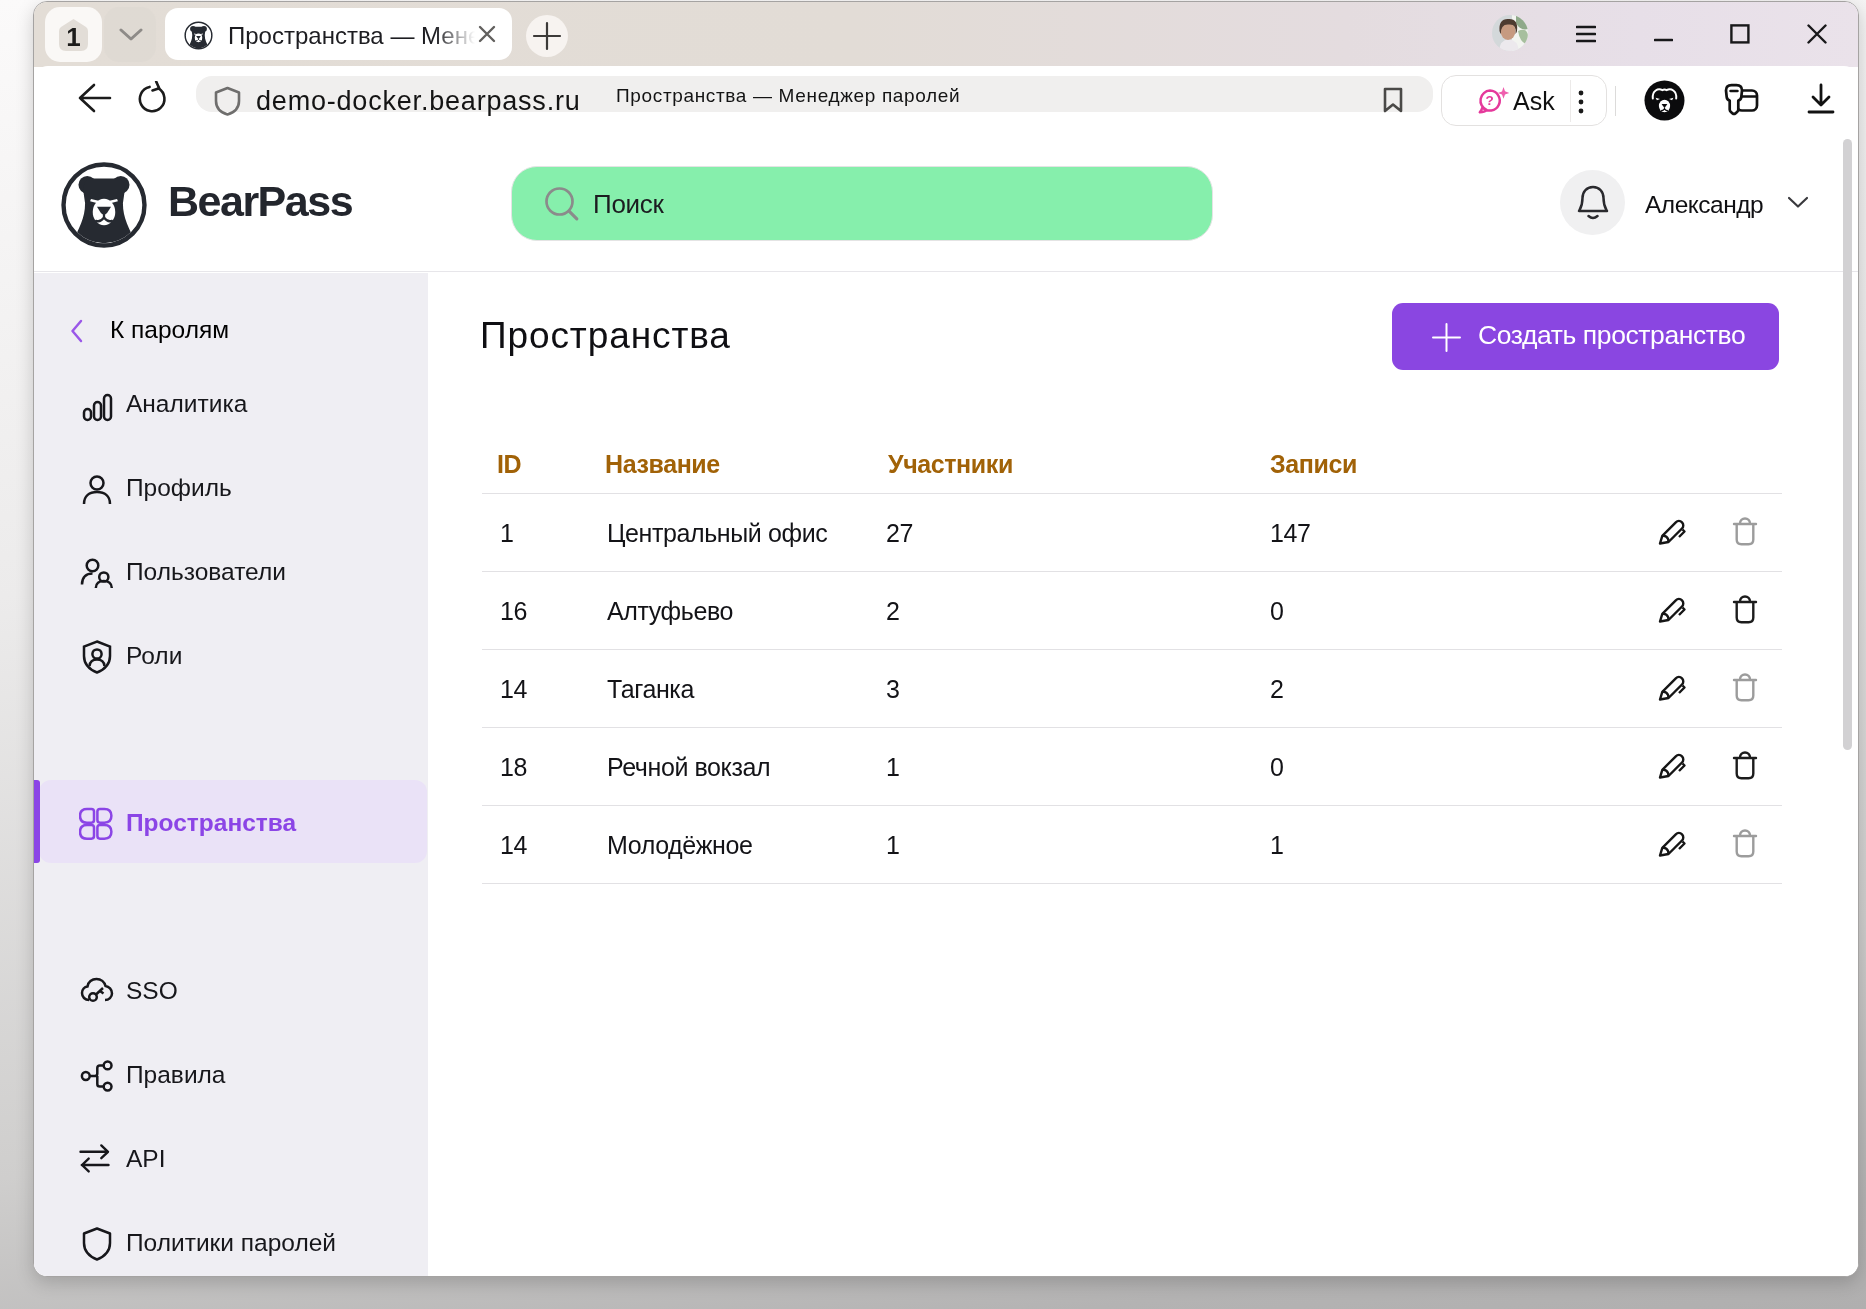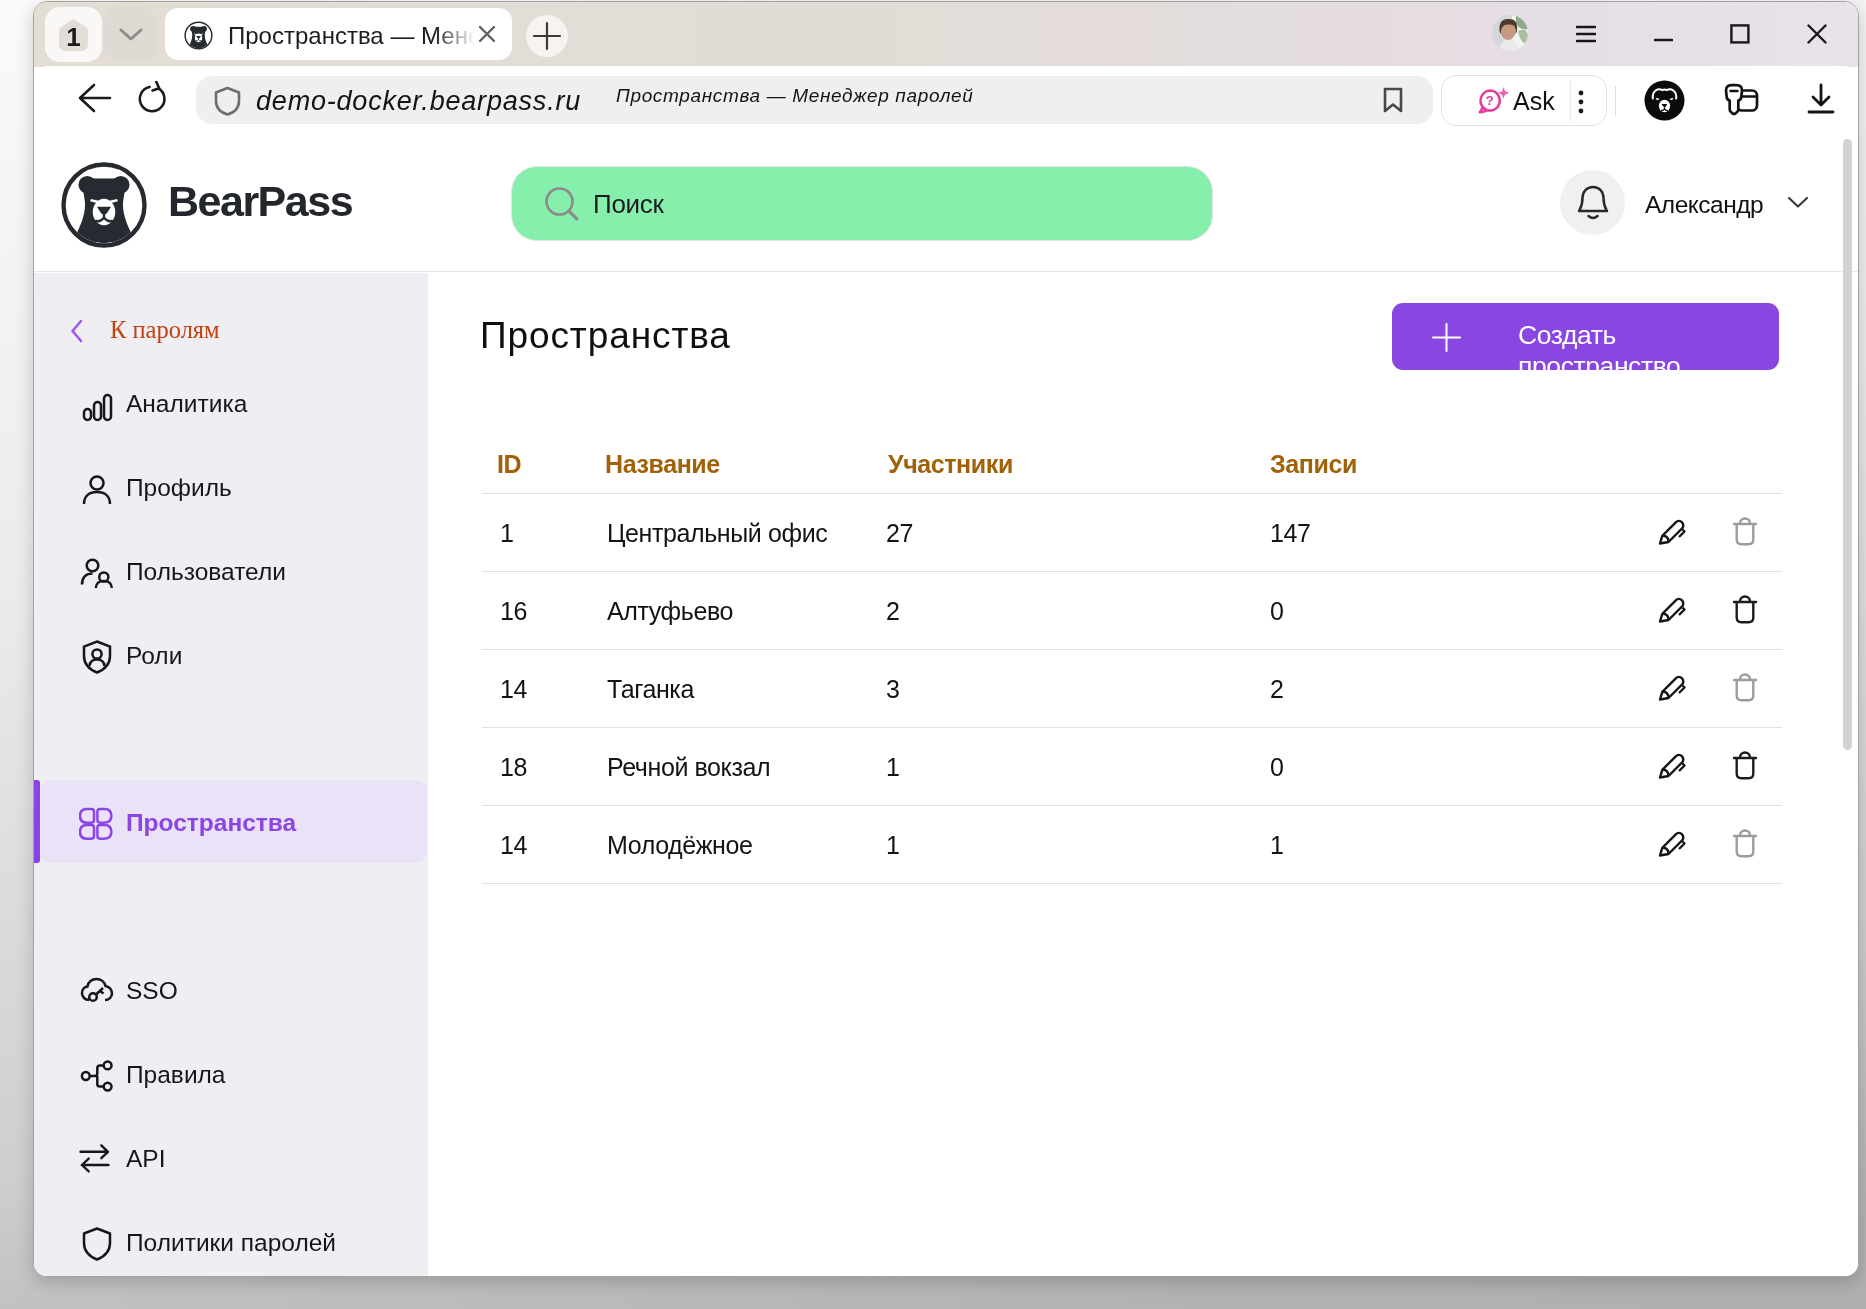--- a/index.html
+++ b/index.html
@@ -36,21 +36,21 @@
             mask-image:linear-gradient(90deg,#000 82%,transparent 98%);
   }
   .tab .x { position:absolute; right:14px; top:15px; width:22px; height:22px; }
   .newtab { position:absolute; left:492px; top:13px; width:42px; height:42px; border-radius:50%; background:#f7f3f0; }
   
   .toolbar {
     position:absolute; left:0; top:64px; width:100%; height:65px; background:#fff;
     border-radius:14px 14px 0 0;
   }
   .urlbar {
-    position:absolute; left:162px; top:10px; width:1237px; height:48px; background:#f0efee; border-radius:16px;font-style:italic;
+    position:absolute; left:162px; top:10px; width:1237px; height:36px; background:#f0efee; border-radius:16px;
   }
   .urlbar .host { position:absolute; left:60px; top:10px; font-size:27px; letter-spacing:.8px; color:#141414; }
   .urlbar .ptitle { position:absolute; left:420px; top:9px; font-size:19px; letter-spacing:.65px; color:#141414; }
   .askbtn {
     position:absolute; left:1407px; top:9px; width:166px; height:51px; background:#fff; border:1px solid #e3e1e0; border-radius:15px;
   }
   .askbtn .asktxt { position:absolute; left:71px; top:11px; font-size:25px; color:#101010; }
   
   .page { position:absolute; left:0; top:129px; width:100%; height:1146px; background:#fff; }
   .appheader { position:absolute; left:0; top:0; width:100%; height:141px; background:#fff; border-bottom:1px solid #e7e6ea; }
@@ -62,28 +62,28 @@
   .bellc { position:absolute; left:1526px; top:39px; width:65px; height:65px; border-radius:50%; background:#f0f0f1; }
   .uname { position:absolute; left:1611px; top:60px; font-size:24.5px; letter-spacing:-.5px; color:#101013; }
   
   .sidebar { position:absolute; left:0; top:142px; width:394px; height:1004px; background:#efeef3; }
   .navitem { position:absolute; left:16px; width:100%; height:44px;text-decoration:underline; }
   .navitem .ic { position:absolute; left:29px; top:4px; width:36px; height:36px; }
   .navitem .lbl { position:absolute; left:76px; top:7px; font-size:24.5px; color:#17171b; white-space:nowrap; }
   .active-bg { position:absolute; left:5px; top:507px; width:388px; height:83px; background:#eae2f7; border-radius:12px; }
   .active-bar { position:absolute; left:0; top:507px; width:6px; height:83px; background:#8b45e6; border-radius:0 3px 3px 0; }
   .backlink { position:absolute; left:0; top:38px; width:100%; height:40px; color:#9a57e8; }
-  .backlink .lbl { position:absolute; left:76px; top:5px; font-size:24.5px; color:#c2410c;font-family:Liberation Serif, serif; }
+  .backlink .lbl { position:absolute; left:76px; top:5px; font-size:24.5px; color:#000000; }
   
   .main { position:absolute; left:394px; top:142px; width:1432px; height:1004px; background:#fff; }
   .h1 { position:absolute; left:52px; top:42px; font-size:37px; font-weight:400; color:#0f0f13; letter-spacing:.9px;}
   .createbtn {
     position:absolute; left:964px; top:30px; width:387px; height:67px; background:#8a46e1; border-radius:11px; color:#fff;
   }
-  .createbtn .txt { position:absolute; left:86px; top:17px; font-size:26.5px; letter-spacing:-.4px; color:#fff;margin-left:40px; }
+  .createbtn .txt { position:absolute; left:86px; top:17px; font-size:26.5px; letter-spacing:-.4px; color:#fff; }
   .tbl-h { position:absolute; font-size:25px; font-weight:700; color:#a16207; letter-spacing:-.4px;text-align:right; }
   .tbl-c { position:absolute; font-size:25px; color:#131317; white-space:nowrap; letter-spacing:-.4px; }
   .hr { position:absolute; left:54px; width:1300px; height:1px; background:#e2e1e4; }
   .rowicon { position:absolute; width:36px; height:36px; }
   .pen { stroke:#161616; }
   .tr-b { stroke:#1c1c1c; }
   .tr-g { stroke:#9c9c9c; }
   .scrollthumb { position:absolute; left:1809px; top:8px; width:9px; height:611px; background:#d2d1d3; border-radius:4.5px; }
 </style>
 </head>

